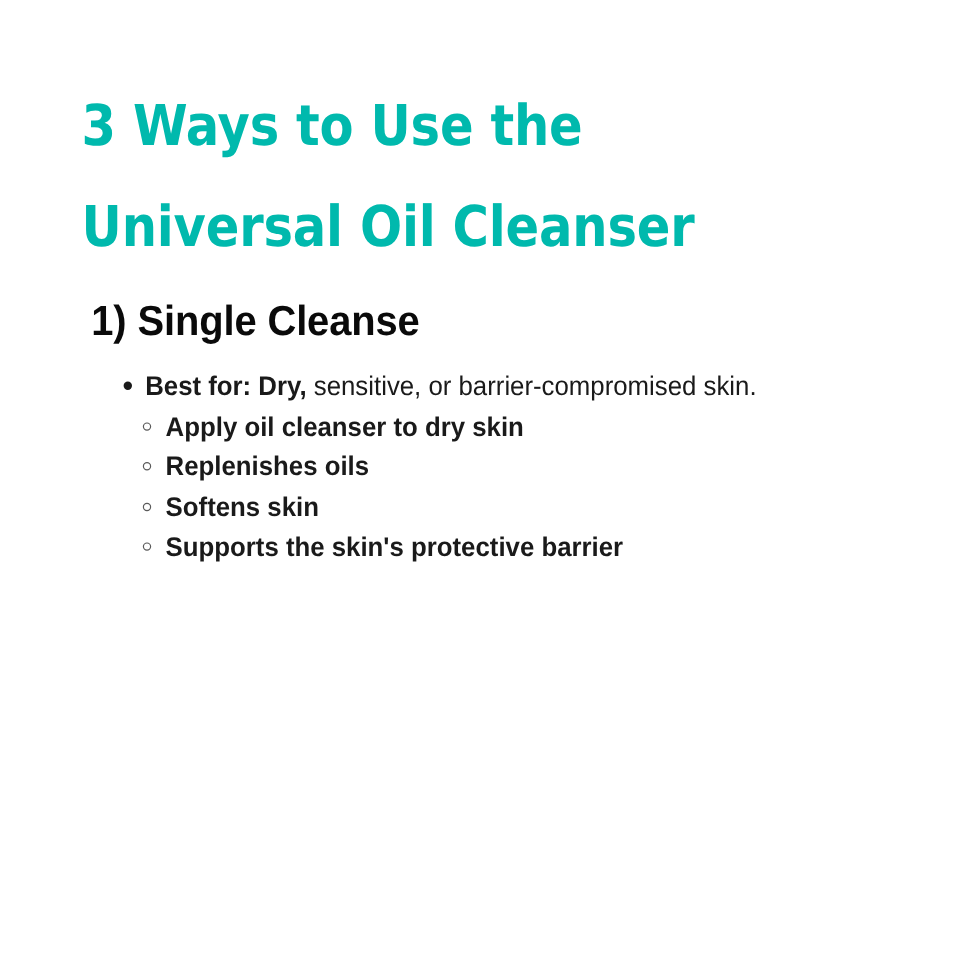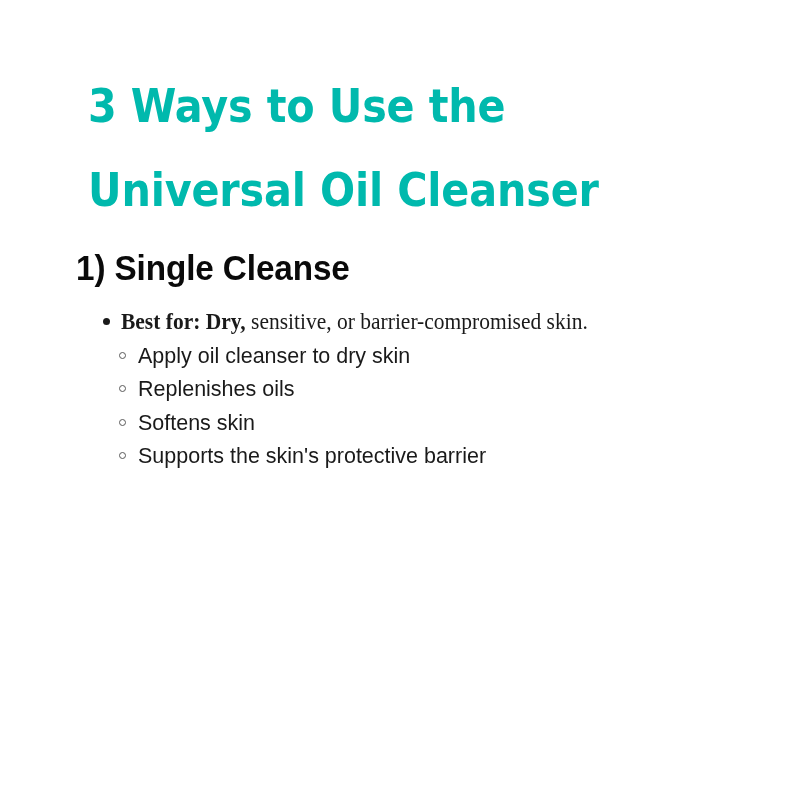--- a/index.html
+++ b/index.html
@@ -19,21 +19,21 @@
     position: relative;
     width: 800px;
     height: 800px;
     background: #ffffff;
     box-sizing: border-box;
   }
 
   
   .title-block {
     position: absolute;
-    left: 88px;
+    left: 68px;
     top: 64px;
     width: 660px;
   }
   .title-line {
     color: #00b9ad;
     font-family: "DejaVu Sans", sans-serif;
     font-weight: 700;
     font-size: 47px;
     line-height: 84px;
     letter-spacing: -0.2px;
@@ -67,21 +67,20 @@
     color: #1a1a1a;
     font-family: "Liberation Sans", sans-serif;
     font-size: 22.5px;
     line-height: 33.5px;
   }
 
   .l1-item {
     position: relative;
     padding-left: 24px;
     margin-bottom: 0px;
-    font-family: Liberation Serif, serif;
   }
   .l1-item > .disc {
     position: absolute;
     left: 6px;
     top: 13px;
     width: 7px;
     height: 7px;
     border-radius: 50%;
     background: #1a1a1a;
   }
@@ -96,20 +95,21 @@
   }
 
   .sub-list {
     margin: 0;
     padding: 0;
   }
   .l2-item {
     position: relative;
     padding-left: 41px;
     line-height: 33.5px;
+    font-weight: bold;
   }
   .l2-item > .ring {
     position: absolute;
     left: 22px;
     top: 13px;
     width: 7px;
     height: 7px;
     border-radius: 50%;
     border: 1.3px solid #5a5a5a;
     box-sizing: border-box;

